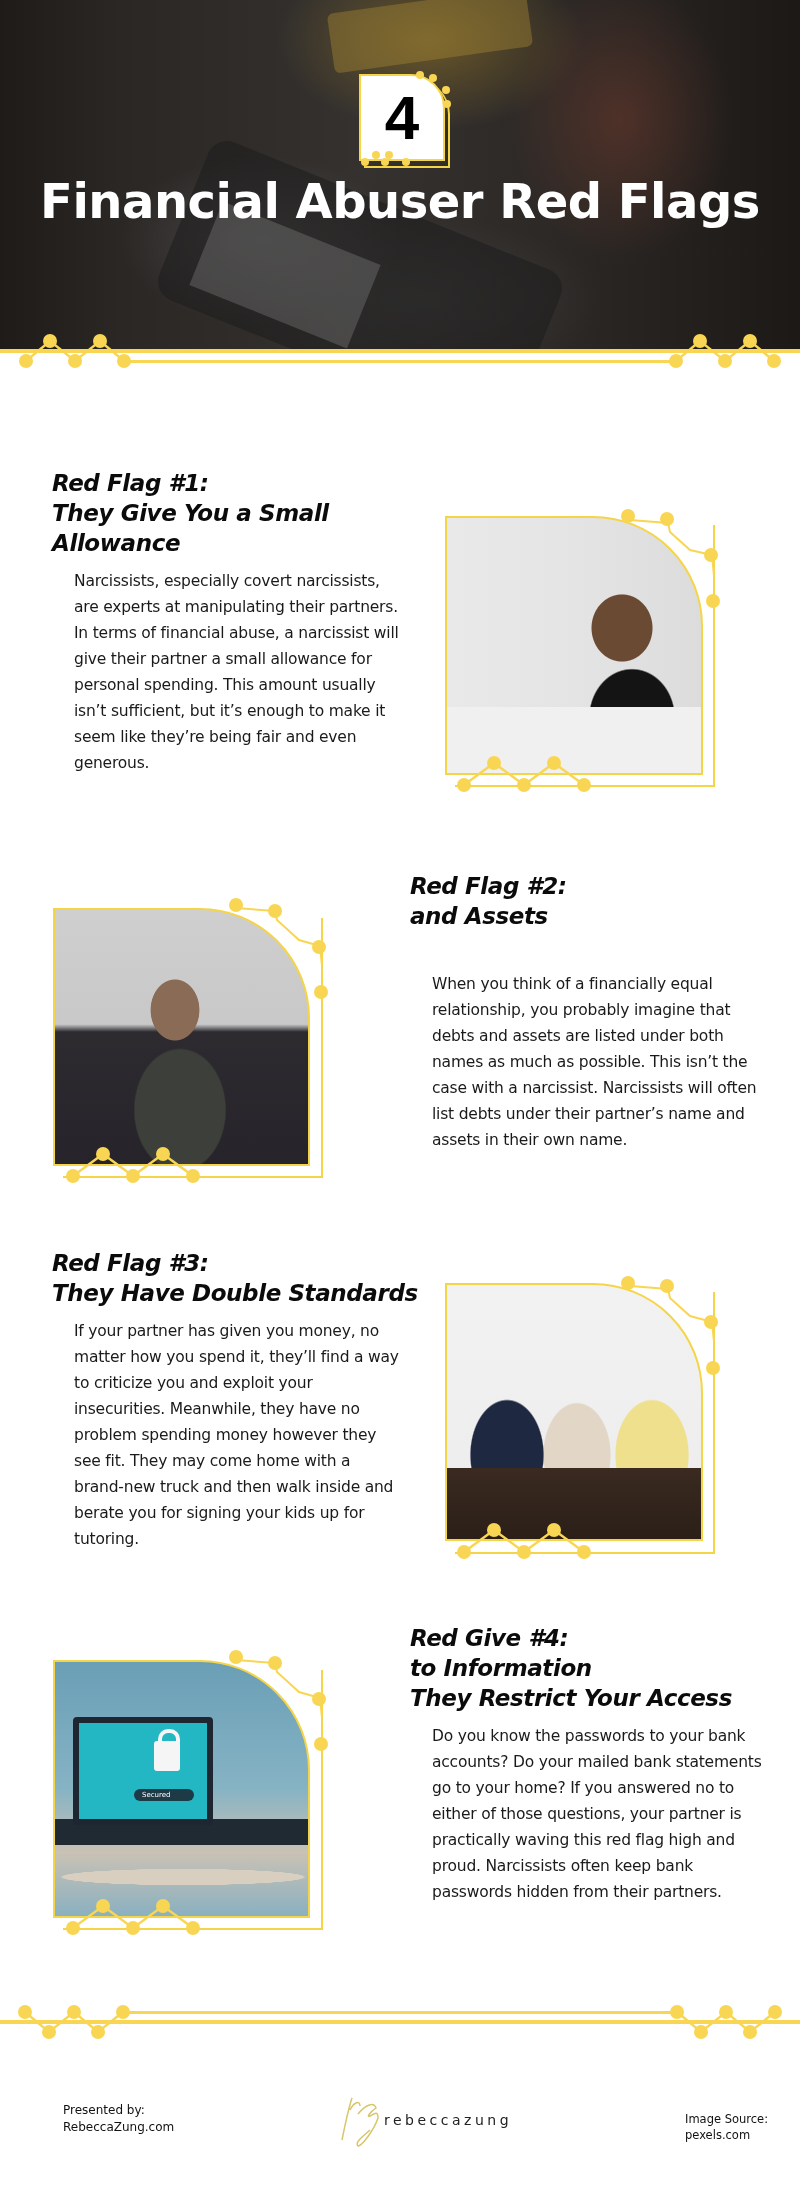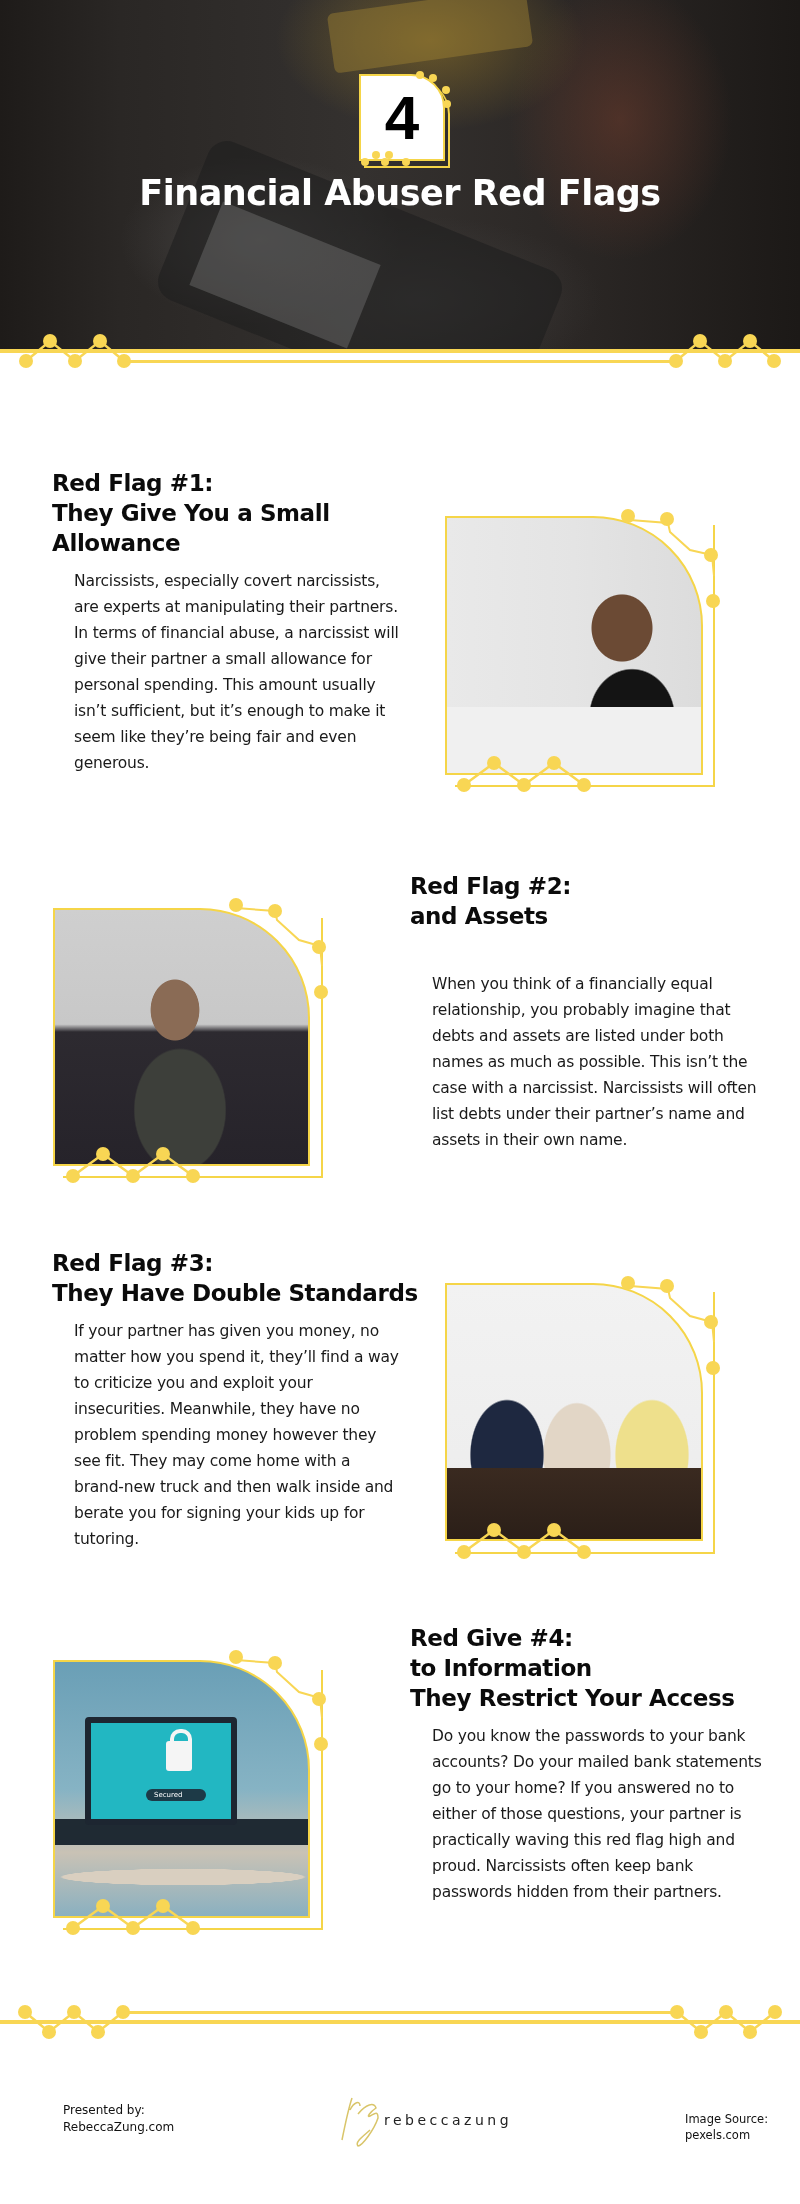--- a/index.html
+++ b/index.html
@@ -21,31 +21,31 @@
   .hero .screen { position: absolute; left: 200px; top: 230px; width: 170px; height: 90px;
           background: rgba(170,170,170,0.25); transform: rotate(22deg); }
 
   .badge-outline { position: absolute; left: 364px; top: 80px; width: 86px; height: 88px;
           border: 2px solid #f5d548; border-top-right-radius: 34px; border-left: none; border-top: none; }
   .badge { position: absolute; left: 359px; top: 74px; width: 86px; height: 87px; background: #ffffff;
            border: 2px solid #f5d548; border-top-right-radius: 34px;
            display: flex; align-items: center; justify-content: center; }
   .badge span { font-family: "Liberation Sans", sans-serif; font-weight: 700; font-size: 62px; color: #000; line-height: 1; }
   .hero-title { position: absolute; left: 0; top: 173px; width: 800px; text-align: center;
-          font-family: "DejaVu Sans", sans-serif; font-weight: 700; font-size: 35px; color: #ffffff;
+          font-family: "DejaVu Sans", sans-serif; font-weight: 700; font-size: 48px; color: #ffffff;
           letter-spacing: -0.5px; }
 
   .dot { position: absolute; width: 14px; height: 14px; border-radius: 50%; background: #f8d654; }
   .dot.sm { width: 8px; height: 8px; }
   .hline { position: absolute; background: #f8d654; }
   svg.zig { position: absolute; overflow: visible; }
 
   
   .heading { position: absolute; font-family: "DejaVu Sans", sans-serif; font-weight: 700; font-size: 23px;
-             line-height: 30px; color: #0b0b0b; letter-spacing: -0.4px; }
+             line-height: 30px; color: #0b0b0b; letter-spacing: -0.4px; font-style: italic; }
   .body-text { position: absolute; font-family: "DejaVu Sans", sans-serif; font-size: 15.5px; line-height: 26px;
                color: #1a1a1a; letter-spacing: -0.2px; }
   .photo-line { position: absolute; border: 2px solid #f5d548; border-left: none; border-top: none; }
   .photo { position: absolute; overflow: hidden; border: 2px solid #f5d548; border-top-right-radius: 110px; }
 
   .p1 { background:
       linear-gradient(180deg, transparent 74%, #f0f0f0 74%),
       radial-gradient(ellipse 50px 55px at 175px 110px, #6b4a34 60%, transparent 62%),
       radial-gradient(ellipse 70px 80px at 185px 200px, #141414 60%, transparent 62%),
       linear-gradient(90deg, #e9e9e9 0%, #e4e4e4 50%, #dcdcdc 100%); }
@@ -56,21 +56,21 @@
   .p3 { background:
       linear-gradient(180deg, transparent 72%, #3a2a20 72%, #2b1f18 100%),
       radial-gradient(ellipse 60px 90px at 60px 170px, #1e2840 60%, transparent 62%),
       radial-gradient(ellipse 55px 85px at 130px 170px, #e2d6c6 60%, transparent 62%),
       radial-gradient(ellipse 60px 90px at 205px 170px, #eee08c 60%, transparent 62%),
       linear-gradient(180deg, #f2f2f2 0%, #ececec 100%); }
   .p4 { background:
       radial-gradient(ellipse 150px 10px at 128px 215px, #d9cfc0 80%, transparent 82%),
       linear-gradient(180deg, transparent 62%, #1f2a33 62%, #1f2a33 72%, transparent 72%),
       linear-gradient(180deg, #6a9fb6 0%, #86b3c4 50%, #c9c2b5 75%, #8ab0c0 100%); }
-  .p4 .scr { position: absolute; left: 30px; top: 55px; width: 152px; height: 108px; background: #22b7c2;
+  .p4 .scr { position: absolute; left: 18px; top: 55px; width: 140px; height: 108px; background: #22b7c2;
              border: 6px solid #1d2631; border-radius: 4px; }
   .p4 .lock { position: absolute; left: 75px; top: 18px; width: 26px; height: 30px; background: #f5f5f5; border-radius: 3px; }
   .p4 .lock::before { content: ""; position: absolute; left: 4px; top: -12px; width: 14px; height: 14px;
              border: 4px solid #f5f5f5; border-bottom: none; border-radius: 10px 10px 0 0; }
   .p4 .secured { position: absolute; left: 55px; top: 66px; width: 60px; height: 12px; background: #1d3a47;
              border-radius: 6px; color: #fff; font-size: 7px; line-height: 12px; padding-left: 8px; }
 
   
   .presented-label { position: absolute; left: 63px; top: 2103px; font-size: 12px; color: #111; }
   .site-name { position: absolute; left: 63px; top: 2120px; font-size: 12px; color: #111; }

